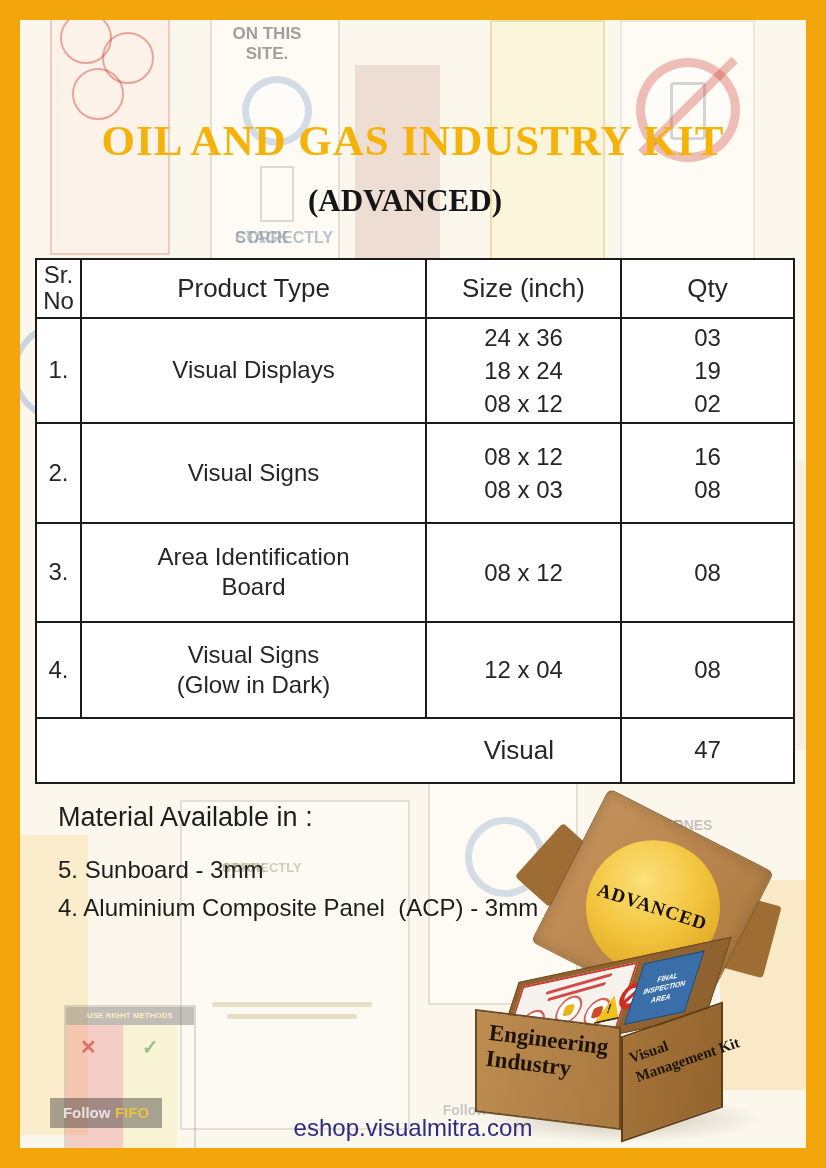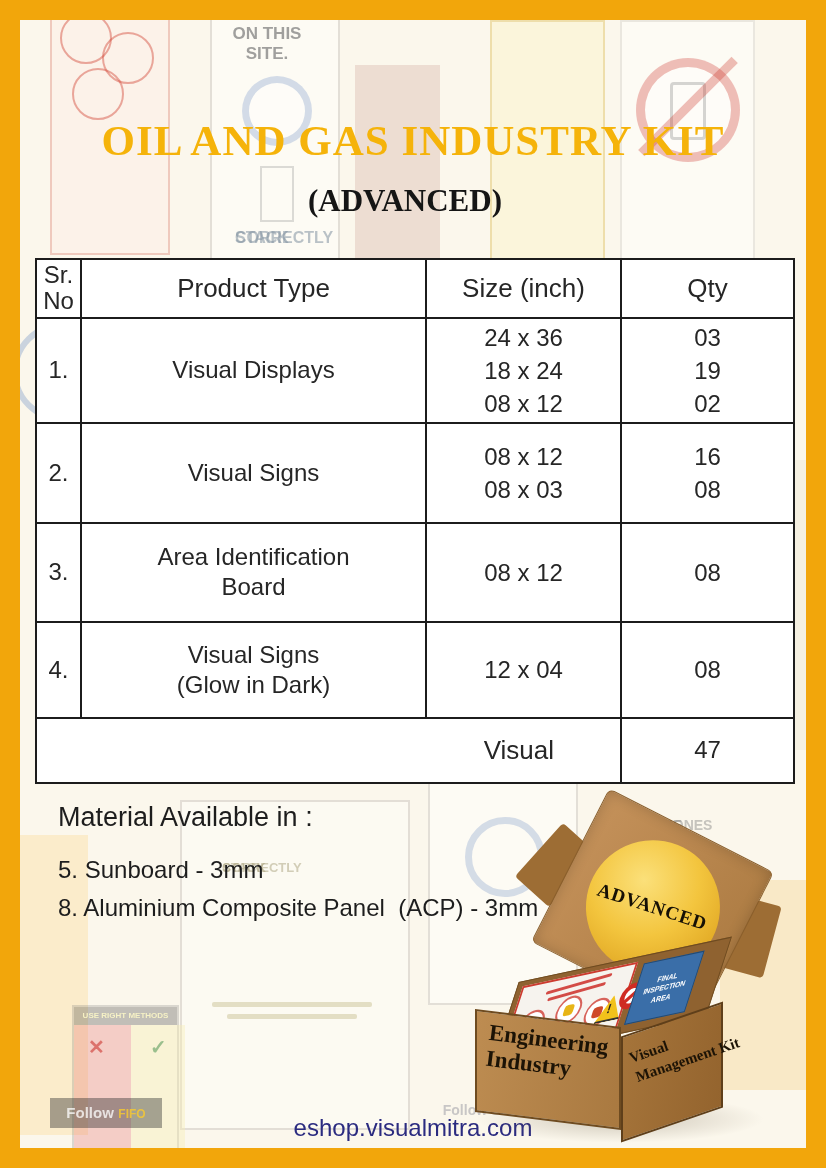--- a/index.html
+++ b/index.html
@@ -137,30 +137,30 @@
         <div>STACK</div>
         <div>CORRECTLY</div>
       </div>
       <span class="wm-caption-bar" style="left:30px; top:200px; width:160px;"></span>
       <span class="wm-caption-bar" style="left:45px; top:212px; width:130px;"></span>
     </div>
     <div style="left:0px; top:815px; width:68px; height:300px; background:rgba(250,210,120,.28);"></div>
     <div class="wm-card" style="left:408px; top:760px; width:150px; height:225px;">
       <span class="wm-circle" style="left:35px; top:35px; width:80px; height:80px; border:7px solid rgba(70,110,180,.22);"></span>
     </div>
-    <div style="left:52px; top:985px; width:107px; height:155px; border:2px solid rgba(120,120,120,.25);">
+    <div style="left:44px; top:985px; width:132px; height:155px; border:2px solid rgba(120,120,120,.25);">
       <div class="wm-text" style="left:0; right:0; top:0; height:18px; background:rgba(60,60,60,.30); font-size:8px; line-height:18px; color:rgba(255,250,200,.85);">USE RIGHT METHODS</div>
       <span style="left:0; top:18px; width:57px; height:133px; background:rgba(230,110,110,.30);"></span>
       <span style="left:57px; top:18px; width:54px; height:133px; background:rgba(248,238,180,.40);"></span>
       <span class="wm-text" style="left:14px; top:28px; font-size:20px; color:rgba(200,40,35,.55);">✕</span>
       <span class="wm-text" style="left:76px; top:28px; font-size:20px; color:rgba(60,140,70,.50);">✓</span>
     </div>
     <div style="left:30px; top:1078px; width:112px; height:30px; background:rgba(40,40,40,.40); text-align:center; line-height:30px;">
       <span style="position:static; font-weight:bold; font-size:15px; color:rgba(255,255,255,.75);">Follow</span>
-      <span style="position:static; font-weight:bold; font-size:12px; color:rgba(245,200,50,.85);">FIFO</span>
+      <span style="position:static; font-weight:bold; font-size:15px; color:rgba(245,200,50,.85);">FIFO</span>
     </div>
     <div class="wm-text" style="left:400px; top:1082px; width:170px; font-size:14px; color:rgba(150,150,160,.50);">Follow Safety Rule</div>
     <div class="wm-text" style="left:575px; top:795px; width:160px; font-size:14px; line-height:1.5; color:rgba(130,130,130,.45);">
       <div>DO NOT USE</div>
       <div>MOBILE PHONES</div>
     </div>
     <div style="left:700px; top:860px; width:86px; height:210px; background:rgba(240,185,70,.22);"></div>
     <div style="left:700px; top:440px; width:86px; height:290px; background:rgba(235,225,205,.35);"></div>
   </div>
 
@@ -243,21 +243,21 @@
     <tr style="height:65px">
       <td colspan="3" class="total-cell">Visual</td>
       <td>47</td>
     </tr>
   </tbody>
     </table>
 
   <div class="materials">
     <div class="mat-head">Material Available in :</div>
     <div class="mat-item">5. Sunboard - 3mm</div>
-    <div class="mat-item">8. Aluminium Composite Panel  (ACP) - 3mm</div>
+    <div class="mat-item">4. Aluminium Composite Panel  (ACP) - 3mm</div>
   </div>
 
   <div class="box-illo">
     <div class="box-shadow"></div>
     <div class="flap flap-l"></div>
     <div class="flap flap-r"></div>
     <div class="box-lid">
       <div class="gold-circle">
         <span>ADVANCED</span>
       </div>

